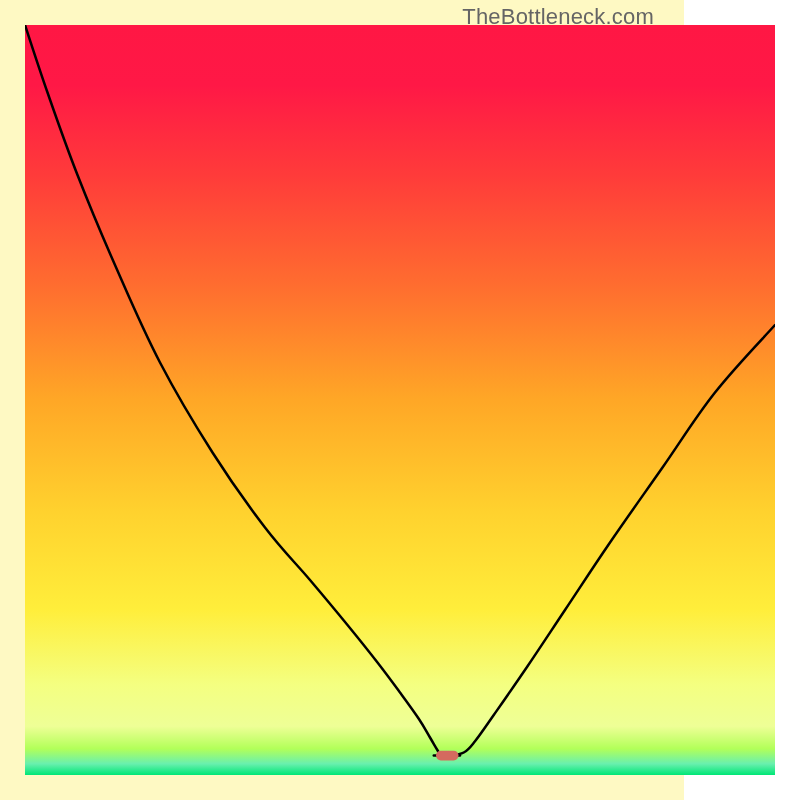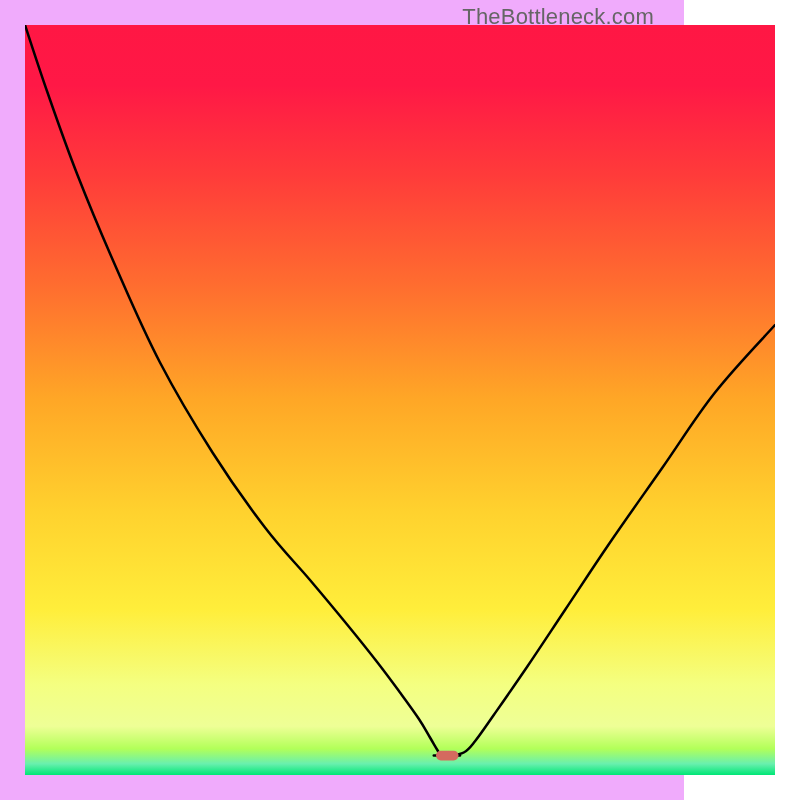--- a/index.html
+++ b/index.html
@@ -7,21 +7,21 @@
     padding: 0;
     width: 800px;
     height: 800px;
     overflow: hidden;
     font-family: Arial, Helvetica, sans-serif;
   }
   .frame {
     position: relative;
     width: 684px;
     height: 800px;
-    background: #f0abfc;
+    background: #fef9c3;
   }
   .plot-area {
     position: absolute;
     left: 25px;
     top: 25px;
     width: 750px;
     height: 750px;
     overflow: hidden;
   }
   .watermark {

